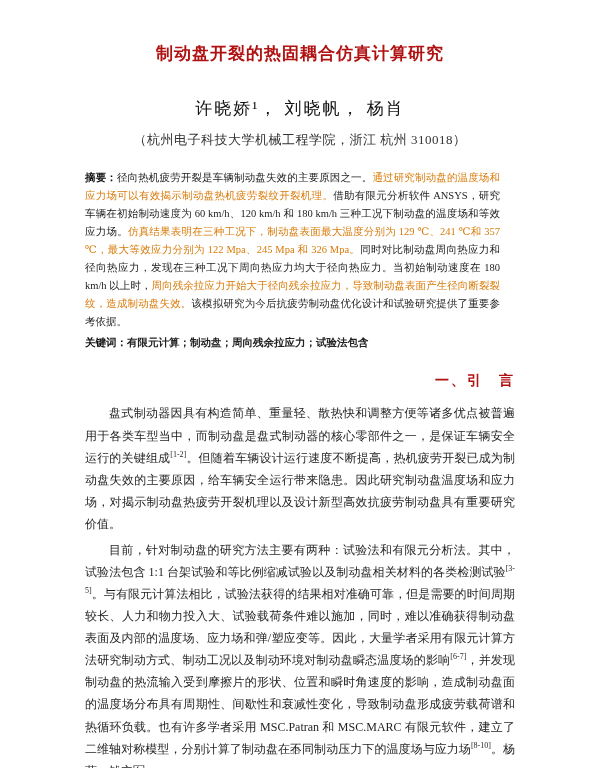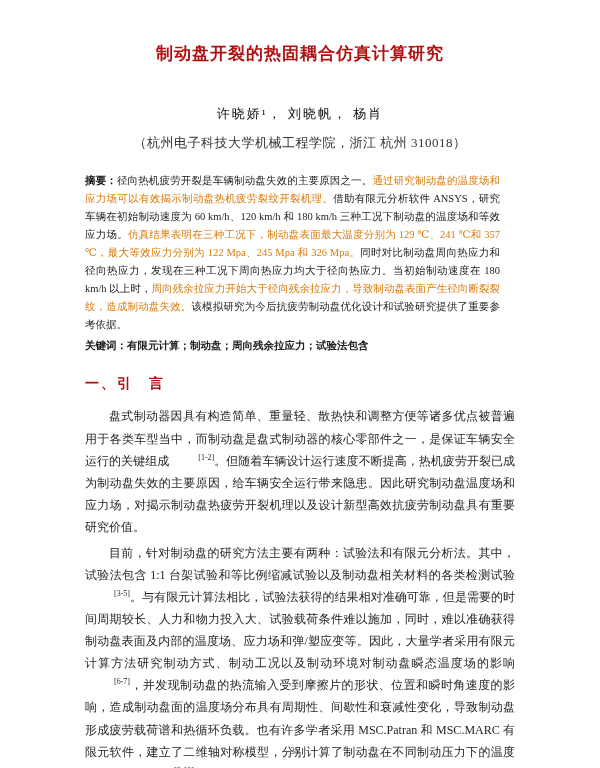--- a/index.html
+++ b/index.html
@@ -9,46 +9,46 @@
     padding:34px 85px 0 85px;overflow:hidden;
     font-family:"Liberation Serif","DejaVu Serif",serif;
     color:#1f1f1f;
   }
   .title{
     margin:8px 0 0 0;text-align:center;
     font-size:17px;font-weight:bold;color:#b01111;
     letter-spacing:1px;
   }
   .authors{
-    margin-top:40px;text-align:center;
-    font-size:13px;letter-spacing:2px;color:#111;
+    margin-top:32px;text-align:center;
+    font-size:17px;letter-spacing:2px;color:#111;
   }
   .affiliation{
     margin-top:11px;text-align:center;
     font-size:13px;color:#333;letter-spacing:0.5px;
   }
   .abstract{
     margin:20px 15px 0 0;
     font-size:10.5px;line-height:1.72;text-align:justify;color:#222;
   }
   .lbl{font-weight:bold;color:#111;}
   .hl{color:#d97b0a;}
   .keywords{
     margin:3px 0 0 0;font-size:10.5px;line-height:1.72;text-align:justify;
   }
   .kw{font-weight:bold;color:#222;}
   .section-heading{
-    margin:20px 0 12px 0;text-align:left;
+    margin:20px 0 12px 0;text-align:right;
     font-size:14px;font-weight:bold;color:#b01111;letter-spacing:2px;
   }
   .body-para{
     margin:0 0 4px 0;font-size:12px;line-height:1.84;
     text-align:justify;text-indent:2em;color:#1f1f1f;
   }
-  .body-para sup{font-size:8px;line-height:0;padding-left:29px;}
+  .body-para sup{font-size:8px;line-height:0;}
   .footnote{
     position:absolute;left:85px;right:85px;bottom:36px;
   }
   .fn-rule{
     width:150px;height:0;border-top:1px solid #555;margin-bottom:5px;
   }
   .fn-line{
     margin:0;font-size:9.5px;line-height:1.65;color:#222;text-align:left;
   }
   .fn-indent{padding-left:3em;}

